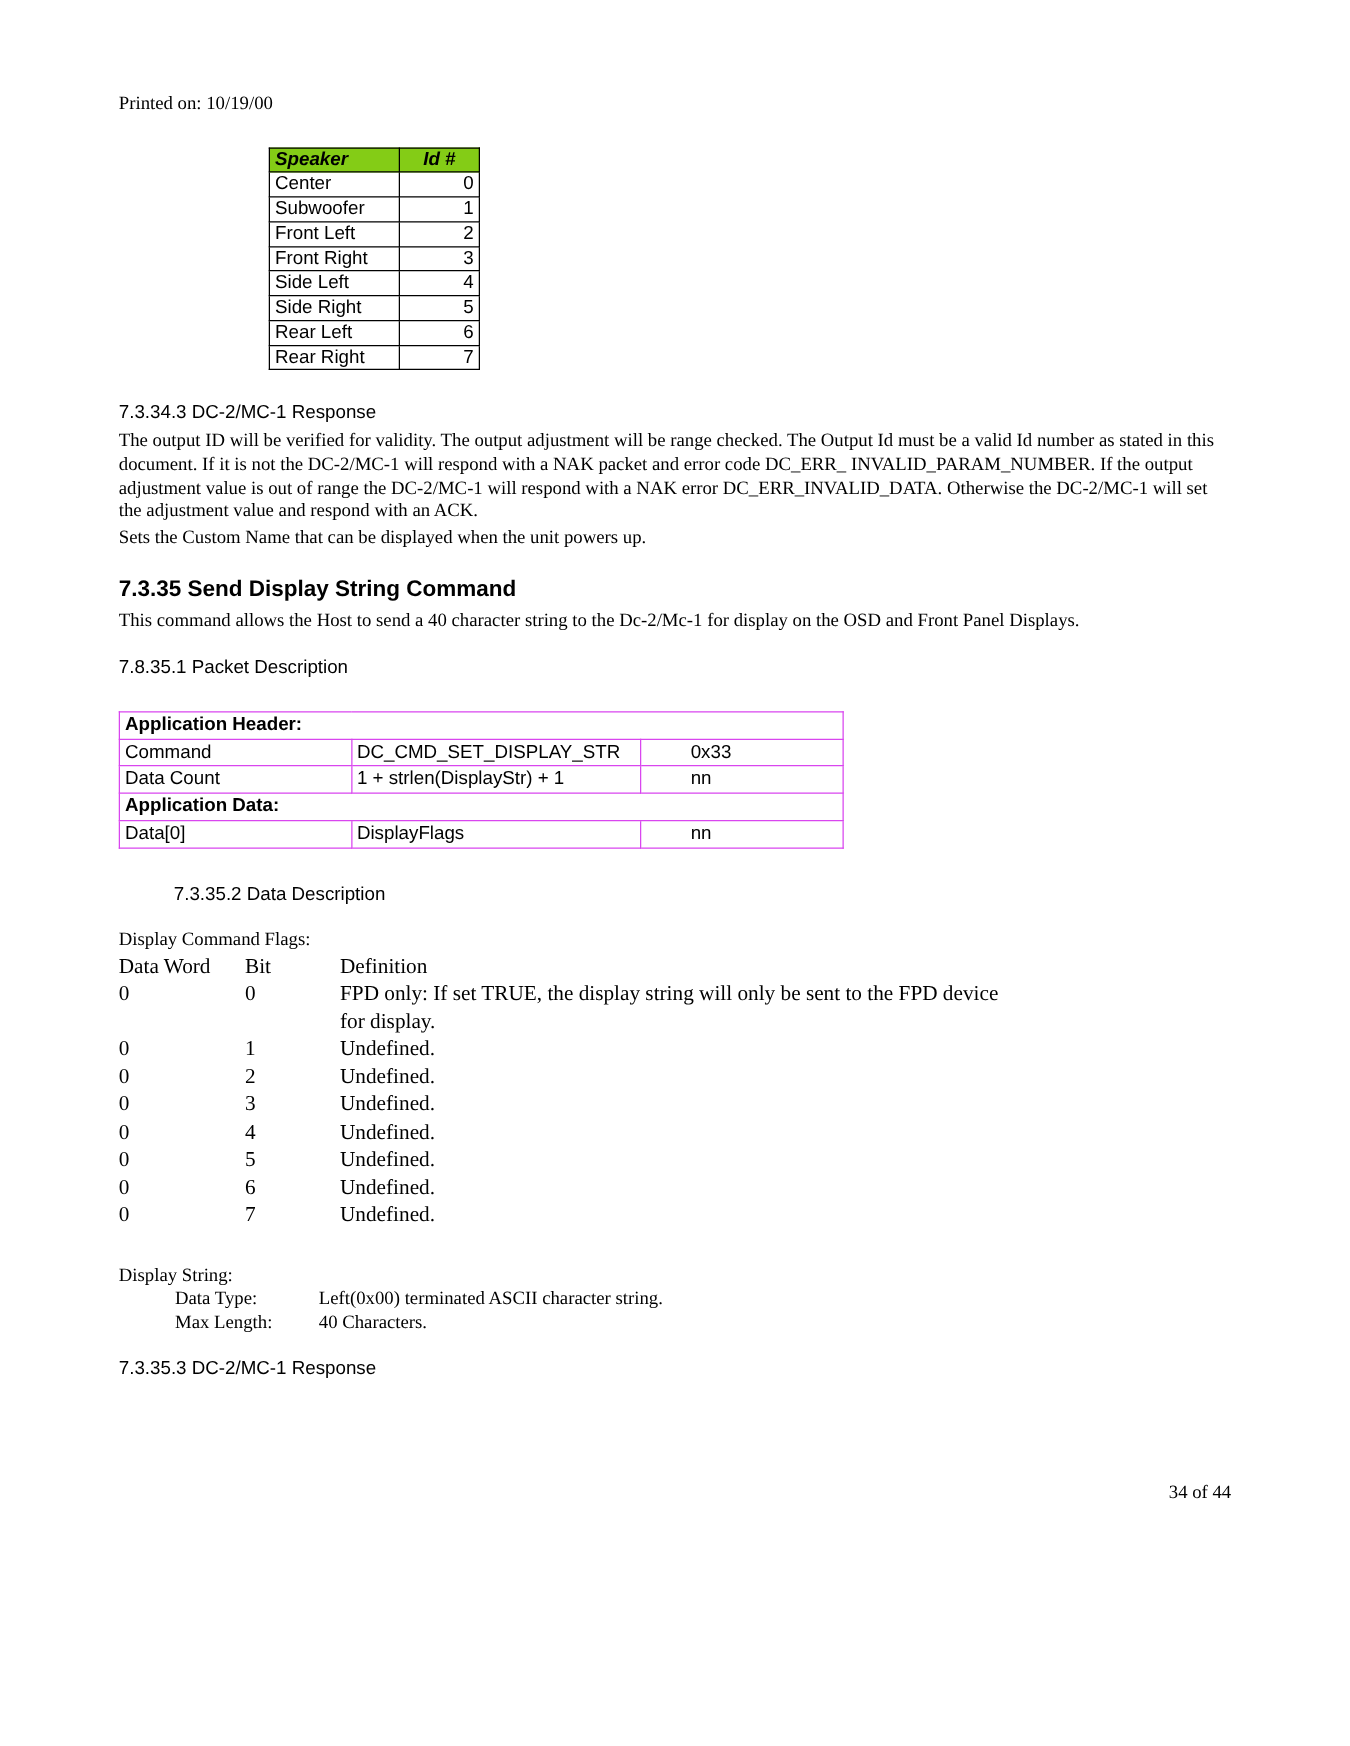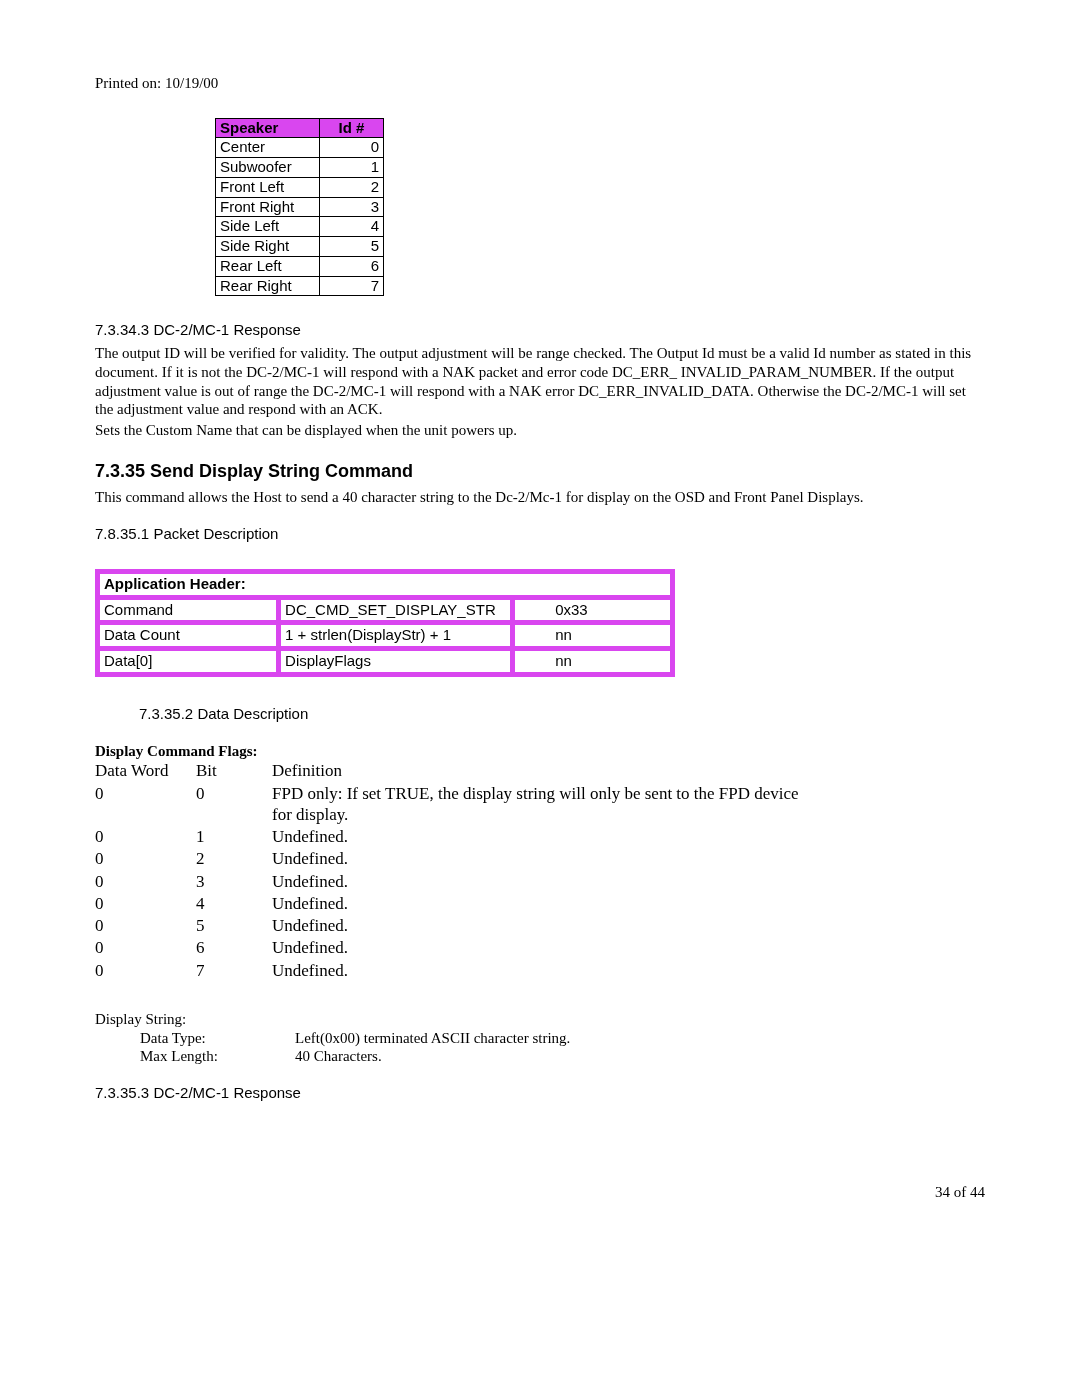--- a/index.html
+++ b/index.html
@@ -28,21 +28,22 @@
     font-size: 15px;
   }
   .speaker-table th, .speaker-table td {
     border: 1px solid #000;
     padding: 0px 4px;
     line-height: 1.25;
   }
   .speaker-table th {
     font-weight: bold;
     text-align: center;
-    background: #d946ef;
+    background: #84cc16;
+    font-style: italic;
   }
   .speaker-table .col-speaker { width: 95px; text-align: left; }
   .speaker-table .col-id { width: 55px; text-align: right; }
   .speaker-table th.col-id { text-align: center; }
   .sec-heading {
     font-family: Arial, Helvetica, sans-serif;
     font-size: 15px;
     margin: 10px 0 4px 0;
   }
   .sec-heading-bold {
@@ -56,37 +57,37 @@
   }
   .packet-table {
     border-collapse: collapse;
     margin-top: 25px;
     margin-bottom: 10px;
     font-family: Arial, Helvetica, sans-serif;
     font-size: 15px;
     width: 580px;
   }
   .packet-table td, .packet-table th {
-    border: 5px solid #d946ef;
+    border: 1px solid #d946ef;
     padding: 1px 4px;
     text-align: left;
     line-height: 1.25;
   }
   .packet-table .full { font-weight: bold; }
   .packet-table .c1 { width: 205px; }
   .packet-table .c2 { width: 225px; }
   .packet-table .c3 { width: 140px; padding-left: 40px; }
-  .flags-intro { margin-top: 18px; font-weight: bold; }
+  .flags-intro { margin-top: 18px; }
   .flags-table { margin-left: 0; border-collapse: collapse; font-family: "Times New Roman", serif; font-size: 17px;}
   .flags-table td { padding: 0 6px 1px 0; vertical-align: top; }
   .flags-table .col-dw { width: 95px; }
   .flags-table .col-bit { width: 70px; }
   .flags-table .col-def { width: 530px; }
   .display-string { margin-top: 28px; }
-  .ds-row { display:flex;gap:40px; }
+  .ds-row { display:flex; }
   .ds-label { width: 115px; margin-left: 45px; }
   .footer { text-align: right; margin-top: 80px; }
 </style>
 </head>
 <body>
 
 <div class="header">
   <div class="header-right">
     <div>&nbsp;</div>
     <div>Printed on: 10/19/00</div>
@@ -151,20 +152,23 @@
   <tr>
     <td class="c1">Command</td>
     <td class="c2">DC_CMD_SET_DISPLAY_STR</td>
     <td class="c3">0x33</td>
   </tr>
   <tr>
     <td class="c1">Data Count</td>
     <td class="c2">1 + strlen(DisplayStr) + 1</td>
     <td class="c3">nn</td>
   </tr>
+  <tr>
+        <td colspan="3" class="full">Application Data:</td>
+      </tr>
   <tr>
     <td class="c1">Data[0]</td>
     <td class="c2">DisplayFlags</td>
     <td class="c3">nn</td>
   </tr>
 </tbody>
   </table>
 
 <div class="sec-heading" style="margin-top:28px;margin-left:44px;">7.3.35.2  Data Description</div>
 

